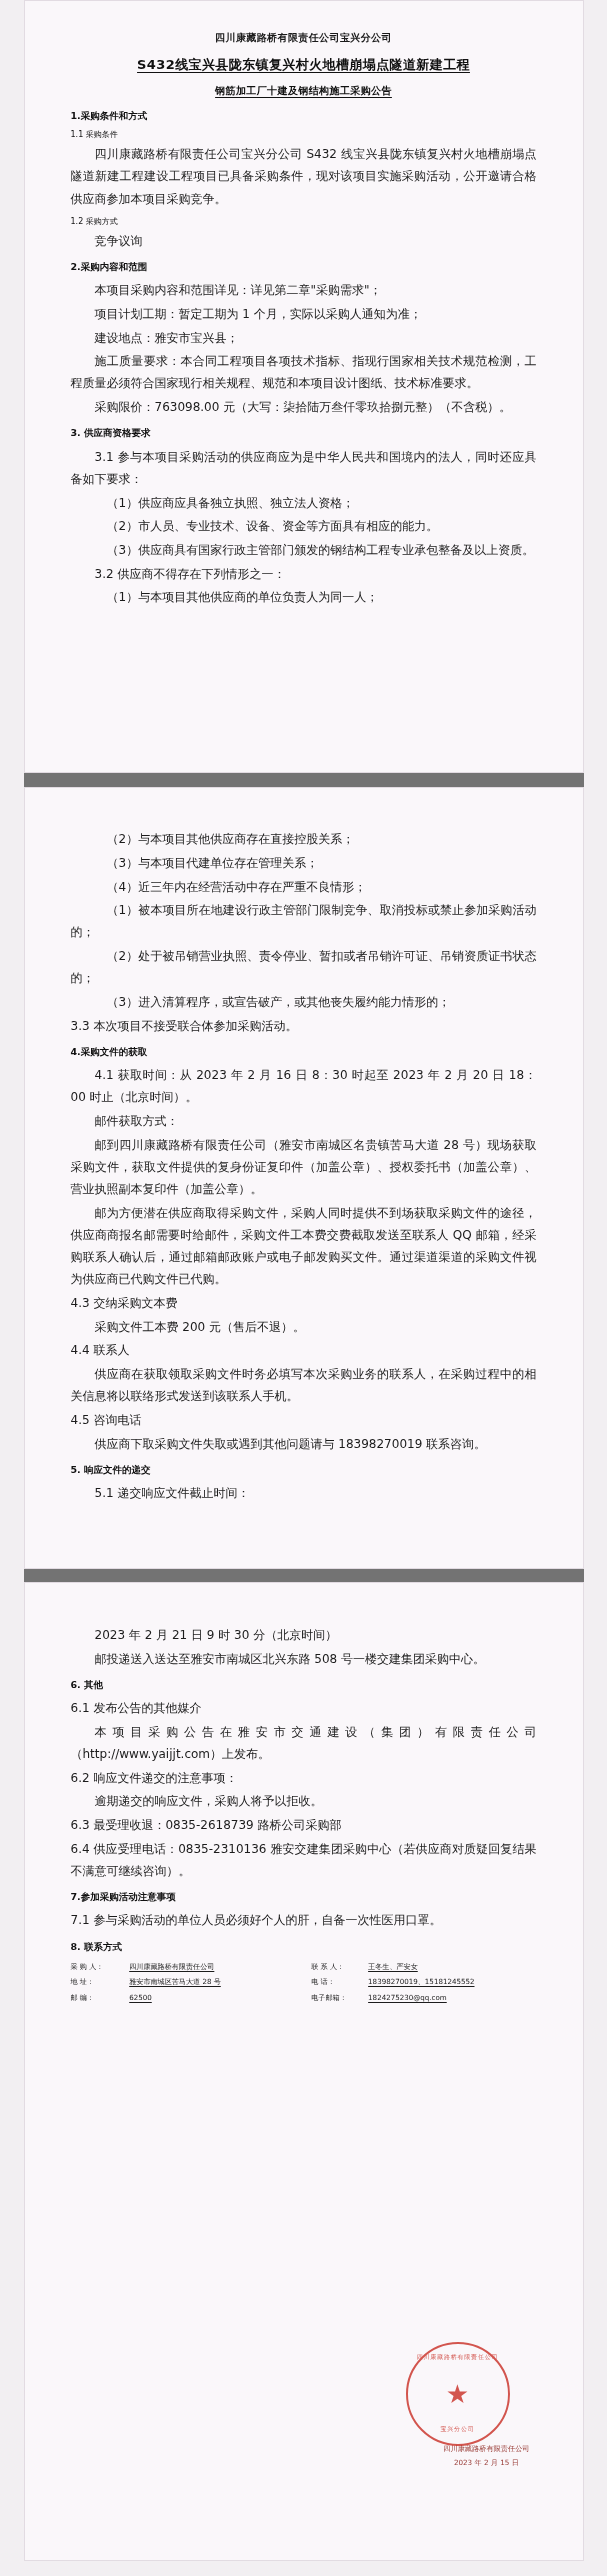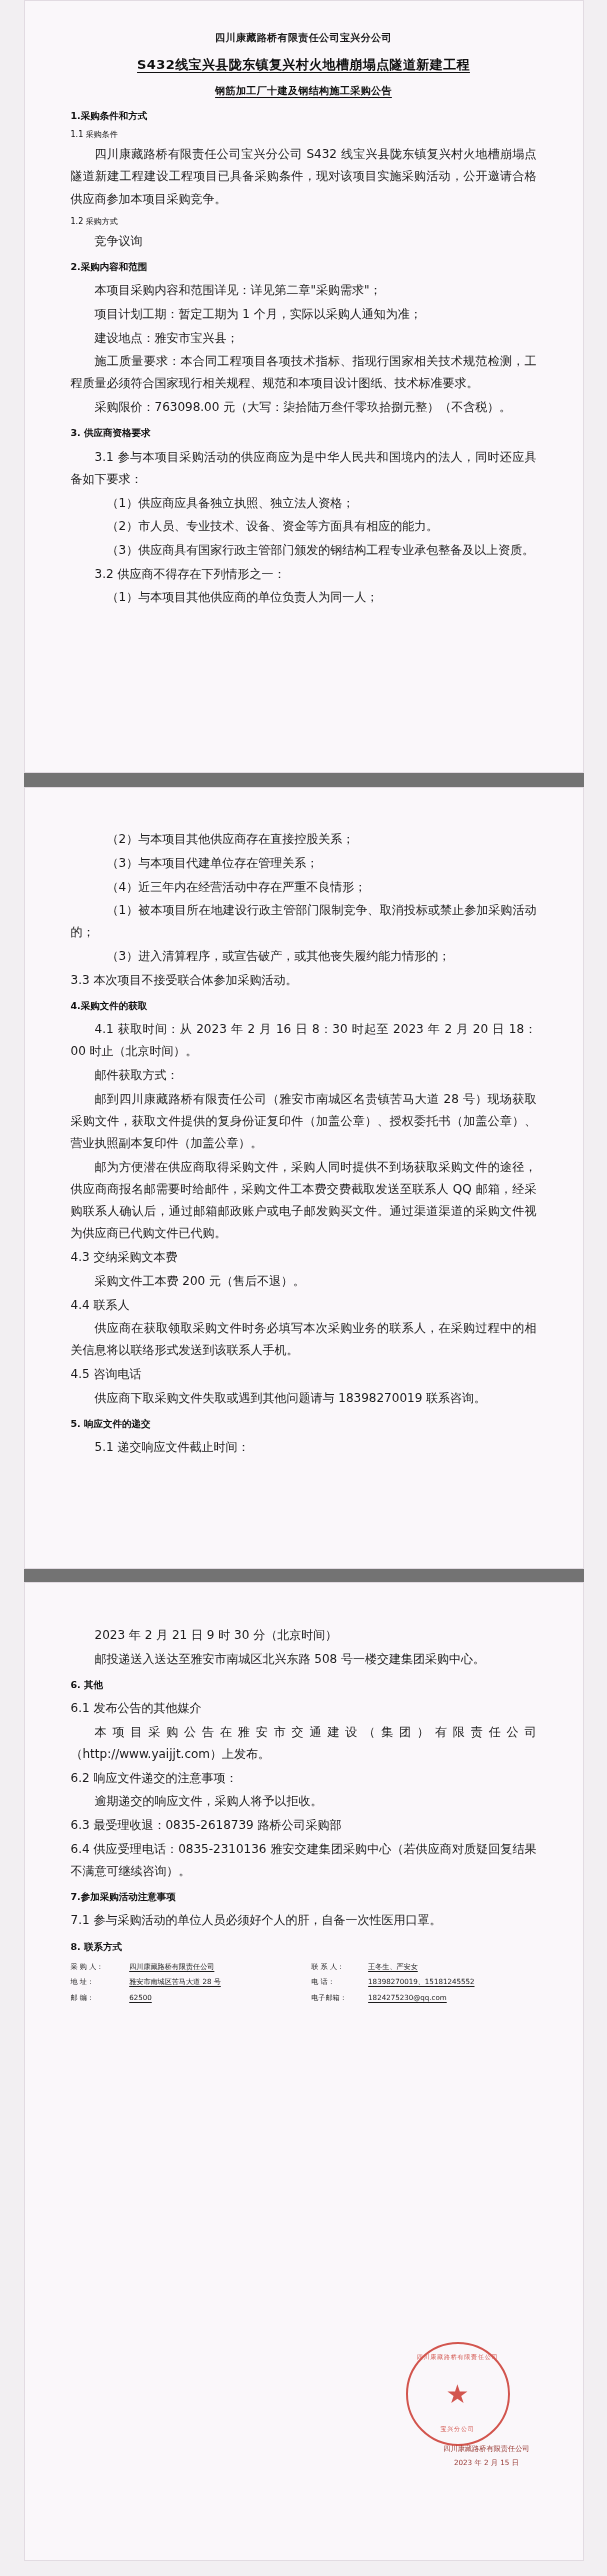--- a/index.html
+++ b/index.html
@@ -158,20 +158,21 @@
     <div class="p ind3">（3）供应商具有国家行政主管部门颁发的钢结构工程专业承包整备及以上资质。</div>
     <div class="p">3.2 供应商不得存在下列情形之一：</div>
     <div class="p ind3">（1）与本项目其他供应商的单位负责人为同一人；</div>
   </div>
 
   <div class="sheet s2">
     <div class="p ind3">（2）与本项目其他供应商存在直接控股关系；</div>
     <div class="p ind3">（3）与本项目代建单位存在管理关系；</div>
     <div class="p ind3">（4）近三年内在经营活动中存在严重不良情形；</div>
     <div class="p ind3">（1）被本项目所在地建设行政主管部门限制竞争、取消投标或禁止参加采购活动的；</div>
+    <div class="p ind3">（2）处于被吊销营业执照、责令停业、暂扣或者吊销许可证、吊销资质证书状态的；</div>
     <div class="p ind3">（3）进入清算程序，或宣告破产，或其他丧失履约能力情形的；</div>
     <div class="p noind">3.3 本次项目不接受联合体参加采购活动。</div>
 
     <div class="h1">4.采购文件的获取</div>
     <div class="p">4.1 获取时间：从 2023 年 2 月 16 日 8：30 时起至 2023 年 2 月 20 日 18：00 时止（北京时间）。</div>
     <div class="p">邮件获取方式：</div>
     <div class="p">邮到四川康藏路桥有限责任公司（雅安市南城区名贵镇苦马大道 28 号）现场获取采购文件，获取文件提供的复身份证复印件（加盖公章）、授权委托书（加盖公章）、营业执照副本复印件（加盖公章）。</div>
     <div class="p">邮为方便潜在供应商取得采购文件，采购人同时提供不到场获取采购文件的途径，供应商商报名邮需要时给邮件，采购文件工本费交费截取发送至联系人 QQ 邮箱，经采购联系人确认后，通过邮箱邮政账户或电子邮发购买文件。通过渠道渠道的采购文件视为供应商已代购文件已代购。</div>
     <div class="p noind">4.3 交纳采购文本费</div>
     <div class="p">采购文件工本费 200 元（售后不退）。</div>

